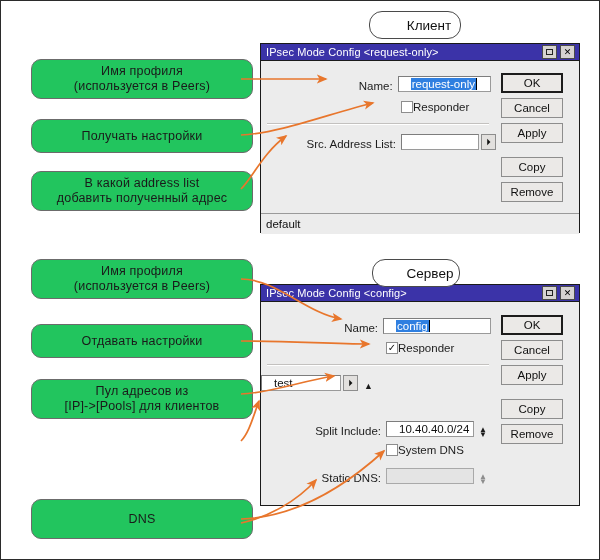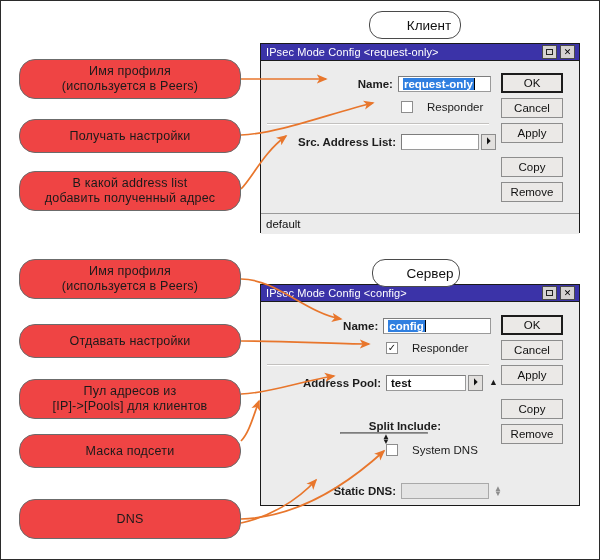--- a/index.html
+++ b/index.html
@@ -23,32 +23,33 @@
     position: absolute; left: 0; top: 0;
     width: 598px; height: 558px;
     pointer-events: none;
     z-index: 50;
   }
   
   .callout {
     position: absolute;
     box-sizing: border-box;
     border: 1.6px solid #6b6b6b;
-    border-radius: 16px;
-    background: #ef4444;
+    border-radius: 10px;
+    background: #22c55e;
     color: #1a1a1a;
     font-size: 12.5px;
     line-height: 15px;
     letter-spacing: .2px;
     display: flex;
     align-items: center;
     justify-content: center;
     text-align: center;
     padding: 2px 6px;
     z-index: 20;
+    margin-left: 12px;
   }
   
   .tag {
     position: absolute;
     box-sizing: border-box;
     border: 1.6px solid #4a4a4a;
     border-radius: 13px;
     background: #ffffff;
     color: #111;
     font-size: 13.5px;
@@ -87,41 +88,40 @@
     width: 7px; height: 6px;
     border: 1px solid #222;
     box-sizing: border-box;
   }
   .dlg-body { position: relative; }
 
   
   .frow {
     position: absolute;
     display: flex;
-    align-items: center;
+    align-items: flex-end;
     height: 17px;
-    font-weight: bold;
   }
   .flabel {
     font-size: 11.5px;
     color: #1c1c1c;
     text-align: right;
     white-space: nowrap;
     padding-right: 5px;
   }
   .finput {
     box-sizing: border-box;
     height: 16px;
     background: #ffffff;
     border: 1px solid #9a9a9a;
     border-top-color: #7d7d7d;
     border-left-color: #7d7d7d;
     font-size: 11.5px;
     color: #111;
-    padding: 0 4px;
+    padding: 0 12px;
     display: flex;
     align-items: center;
     overflow: hidden;
     white-space: nowrap;
   }
   .finput.disabled { background: #e4e4e4; border-color: #a9a9a9; }
   .sel-text {
     background: #2f7fe0;
     color: #ffffff;
     padding: 0 1px;
@@ -159,21 +159,21 @@
   
   .cbrow { position: absolute; display: flex; align-items: center; }
   .cbox {
     box-sizing: border-box;
     width: 12px; height: 12px;
     background: #ffffff;
     border: 1px solid #8d8d8d;
     display: flex; align-items: center; justify-content: center;
     font-size: 10px; color: #111; line-height: 1;
   }
-  .cblabel { font-size: 11.5px; color: #1c1c1c; margin-left: 14px; white-space: nowrap; }
+  .cblabel { font-size: 11.5px; color: #1c1c1c; margin-left: 0; white-space: nowrap; }
 
   
   .btncol { position: absolute; display: flex; flex-direction: column; }
   .wbtn {
     box-sizing: border-box;
     width: 62px; height: 20px;
     background: #ebe9e7;
     border: 1px solid #8d8d8d;
     font-size: 11.5px;
     color: #101010;
@@ -302,23 +302,20 @@
     <span style="white-space:pre-line">Имя профиля
 (используется в Peers)</span>
   </div>
   <div class="callout" style="left:18px; top:323px; width:222px; height:34px;">
     <span style="white-space:pre-line">Отдавать настройки</span>
   </div>
   <div class="callout" style="left:18px; top:378px; width:222px; height:40px;">
     <span style="white-space:pre-line">Пул адресов из
 [IP]-&gt;[Pools] для клиентов</span>
   </div>
-  <div class="callout" style="left:18px; top:433px; width:222px; height:34px;">
-    <span style="white-space:pre-line">Маска подсети</span>
-  </div>
   <div class="callout" style="left:18px; top:498px; width:222px; height:40px;">
     <span style="white-space:pre-line">DNS</span>
   </div>
 
   <div class="tag" style="left:371px; top:258px; width:88px; height:28px;padding-left:28px;">
     <span>Сервер</span>
   </div>
 
   <div class="winbox" style="left:259px; top:283px; width:320px; height:222px;">
     <div class="titlebar">
@@ -342,46 +339,45 @@
       </div>
 
       <div class="cbrow" style="left:125px; top:40px;">
         <span class="cbox">✓</span>
         <span class="cblabel">Responder</span>
       </div>
 
       <div class="sep-line" style="left:6px; top:62px; width:222px;"></div>
 
       <div class="frow" style="left:0; top:72px; width:250px;">
-        <div class="flabel" style="width:120px;">Address Pool:</div>
         <div class="finput" style="width:80px;">
           <span>test</span>
         </div>
         <div class="drop-btn">⏵</div>
         <div class="up-tri">▲</div>
       </div>
 
 
-      <div class="frow" style="left:0; top:118px; width:245px;flex-direction:column;">
+      <div class="frow" style="left:0; top:118px; width:245px;">
         <div class="flabel" style="width:120px;">Split Include:</div>
         <div class="finput" style="width:88px;">
           <span>10.40.40.0/24</span>
         </div>
         <div class="spin">
             <span>▲</span>
             <span>▼</span>
           </div>
       </div>
 
       <div class="cbrow" style="left:125px; top:142px;">
         <span class="cbox"></span>
         <span class="cblabel">System DNS</span>
       </div>
 
-      <div class="frow" style="left:0; top:180px; width:245px;margin-left:15px;">
+      <div class="frow" style="left:0; top:165px; width:245px;">
         <div class="flabel" style="width:120px;">Static DNS:</div>
         <div class="finput disabled" style="width:88px;">
           <span></span>
         </div>
         <div class="spin dim">
             <span>▲</span>
             <span>▼</span>
           </div>
       </div>
 

